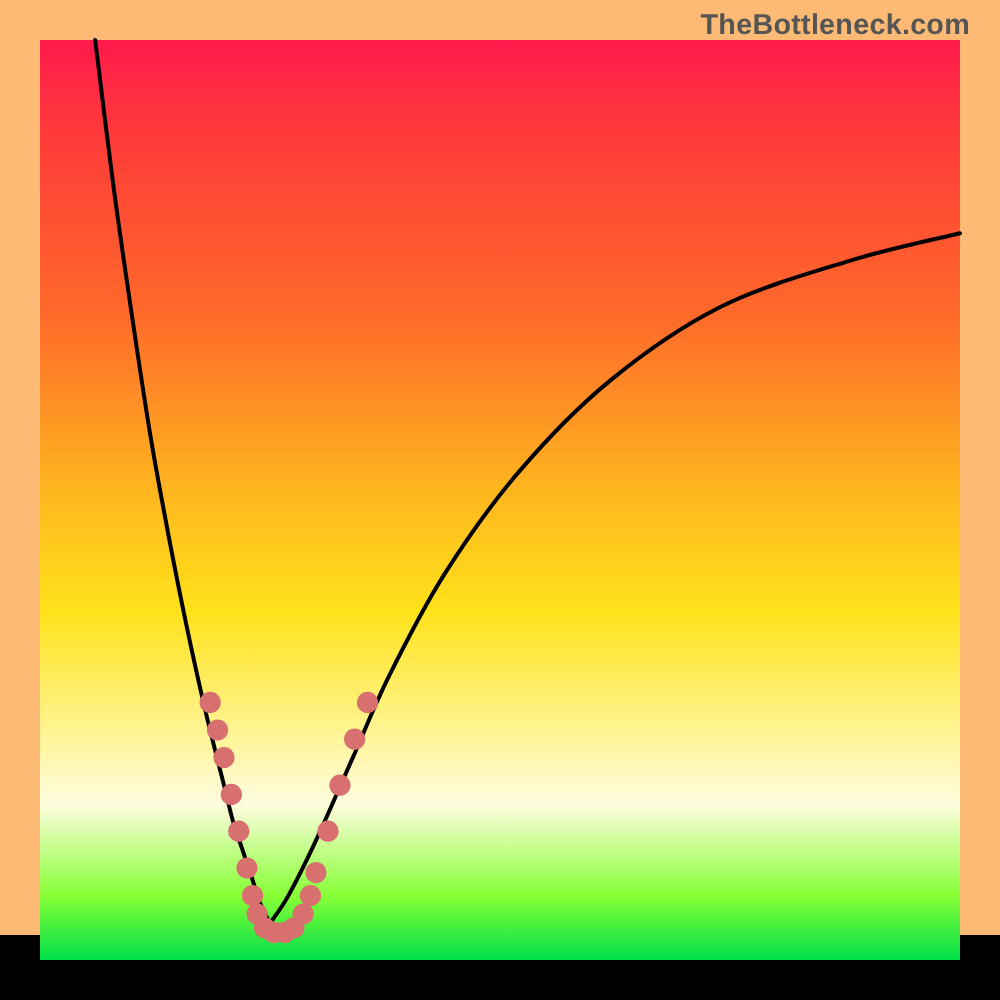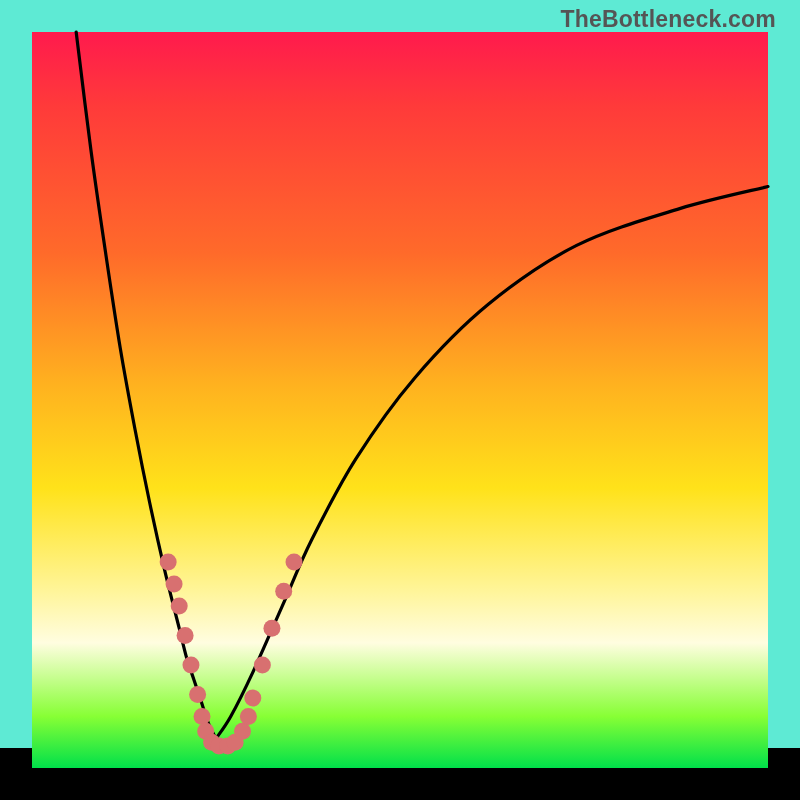--- a/index.html
+++ b/index.html
@@ -10,21 +10,21 @@
     overflow: hidden;
     background: #000;
     font-family: Arial, Helvetica, sans-serif;
   }
   .frame {
     position: absolute;
     top: 0;
     left: 0;
     width: 800px;
     height: 748px;
-    background: #5eead4;
+    background: #fdba74;
   }
   .plot {
     position: absolute;
     top: 32px;
     left: 32px;
     width: 736px;
     height: 736px;
     
     background: linear-gradient(
       to bottom,

